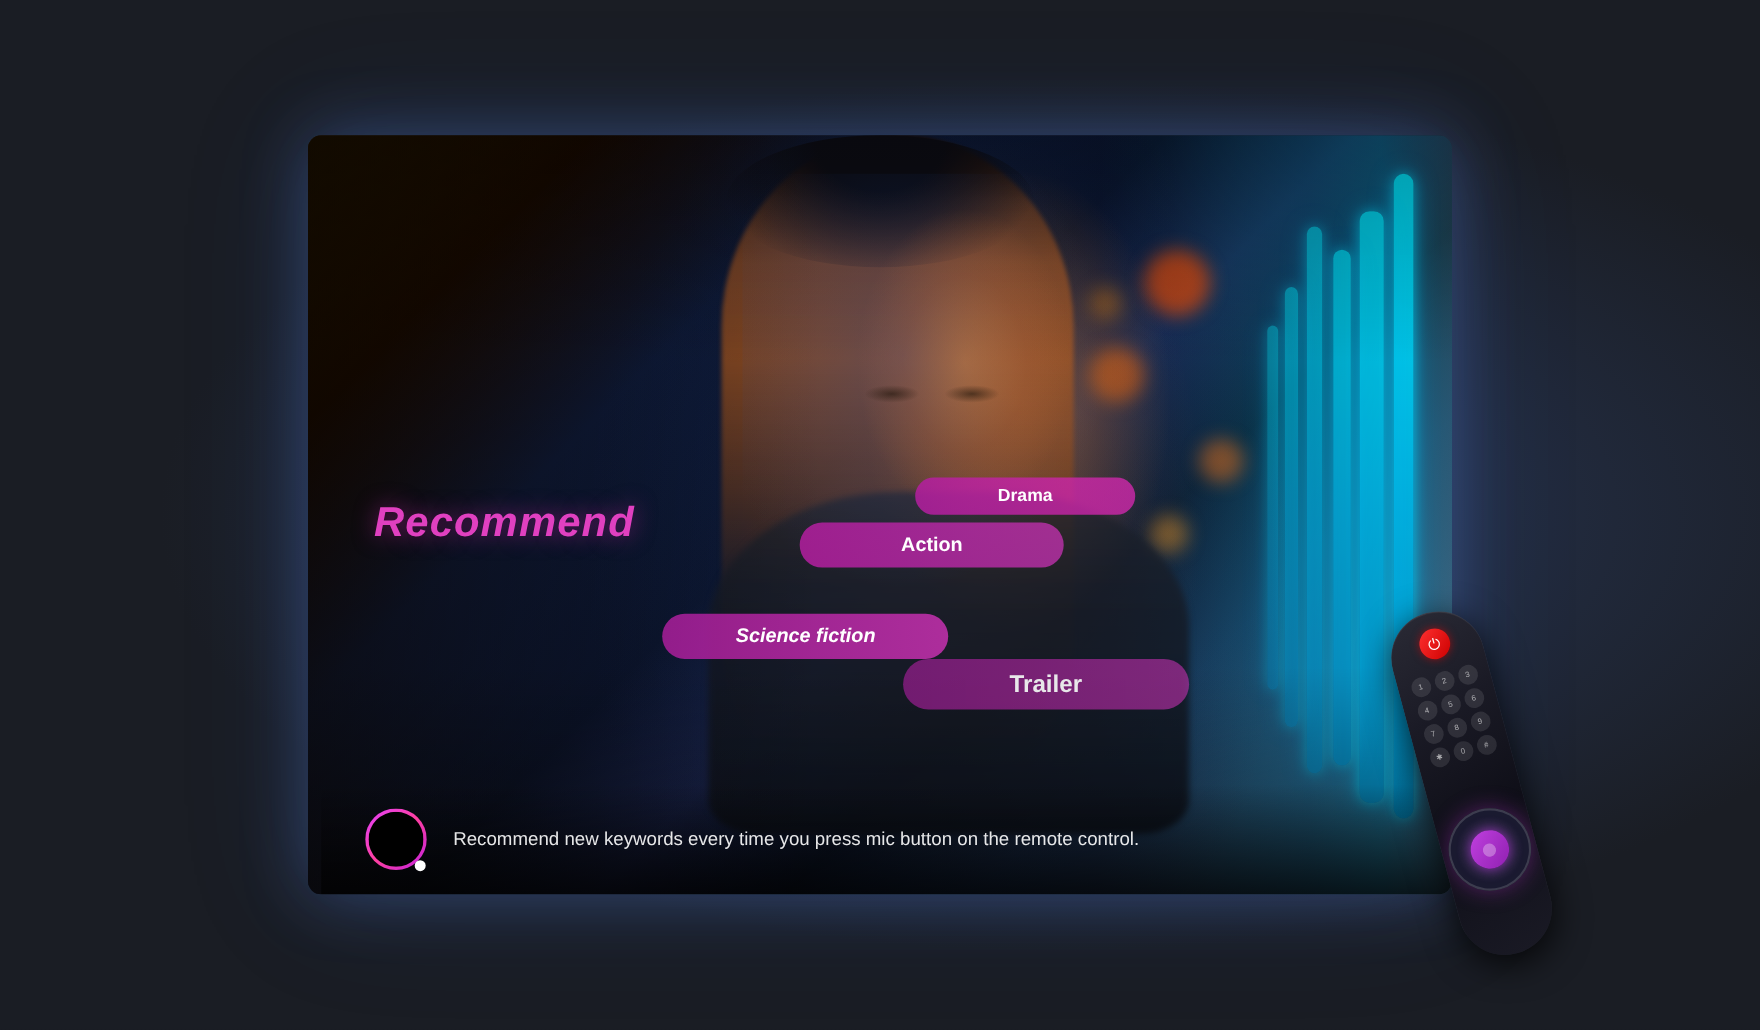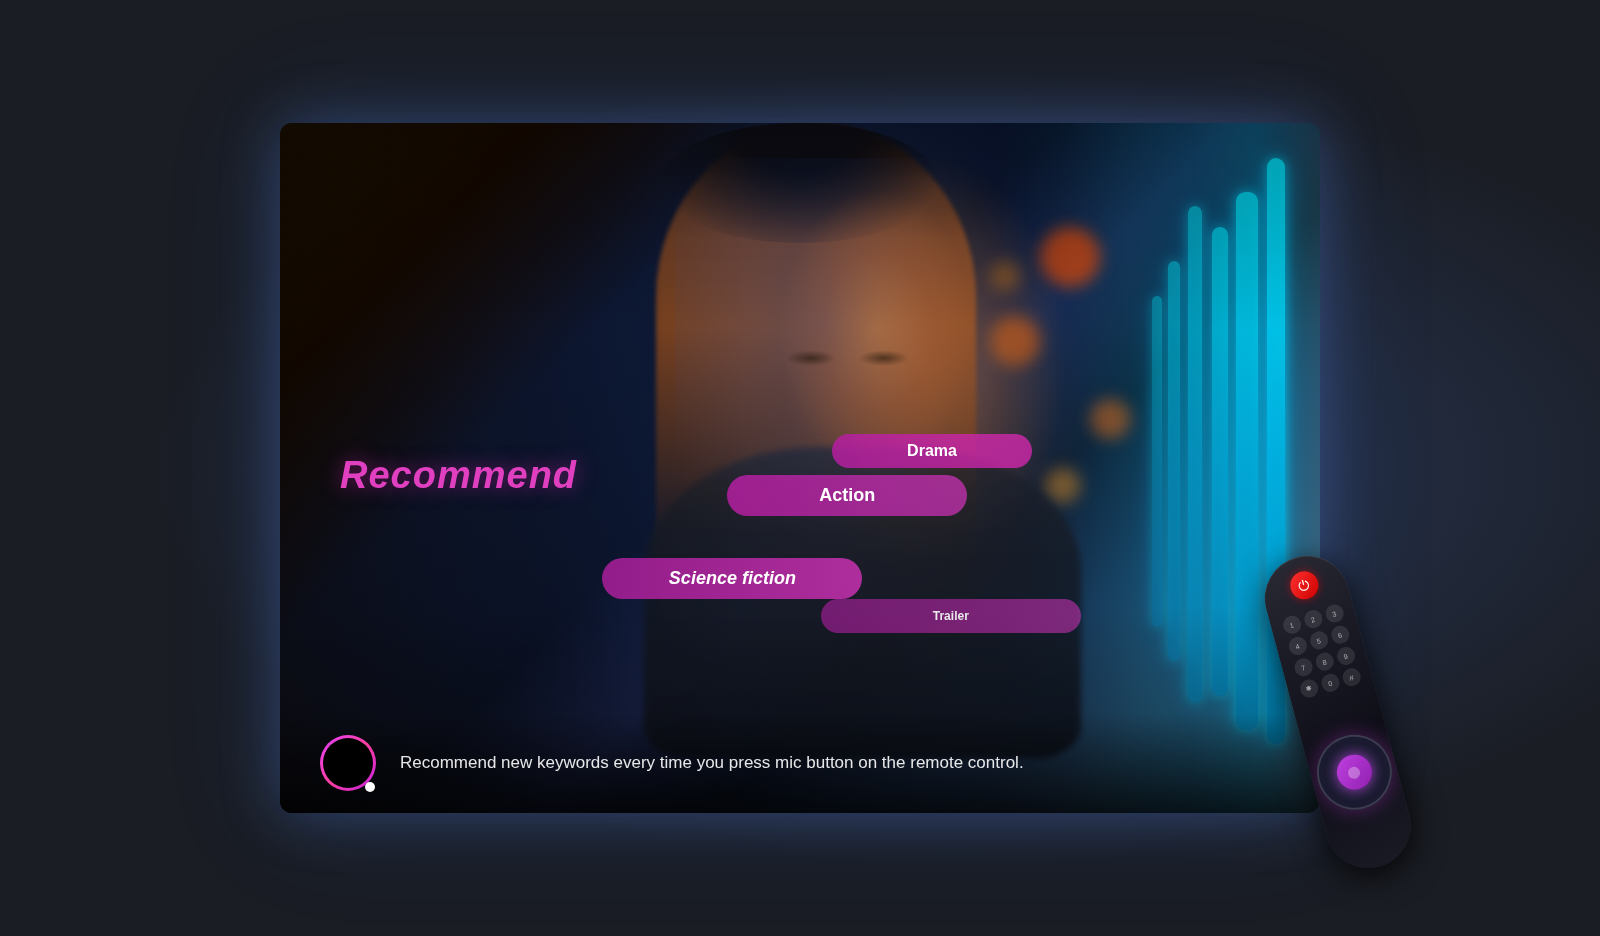--- a/index.html
+++ b/index.html
@@ -166,29 +166,29 @@
       left: 31%;
       width: 260px;
       font-style: italic;
     }
 
     .pill-trailer {
       background: linear-gradient(90deg, rgba(160,30,150,0.75), rgba(200,50,180,0.65));
       top: 69%;
       left: 52%;
       width: 260px;
-      font-size: 12px;
+      font-size: 22px;
       opacity: 0.9;
     }
 
     
     .bottom-bar {
       position: absolute;
       bottom: 0;
-      left: 0;
+      left: 12px;
       width: 100%;
       height: 100px;
       background: linear-gradient(to top, rgba(0,0,0,0.7) 0%, transparent 100%);
       display: flex;
       align-items: center;
       padding: 0 40px;
       gap: 24px;
     }
 
     .mic-ring {

